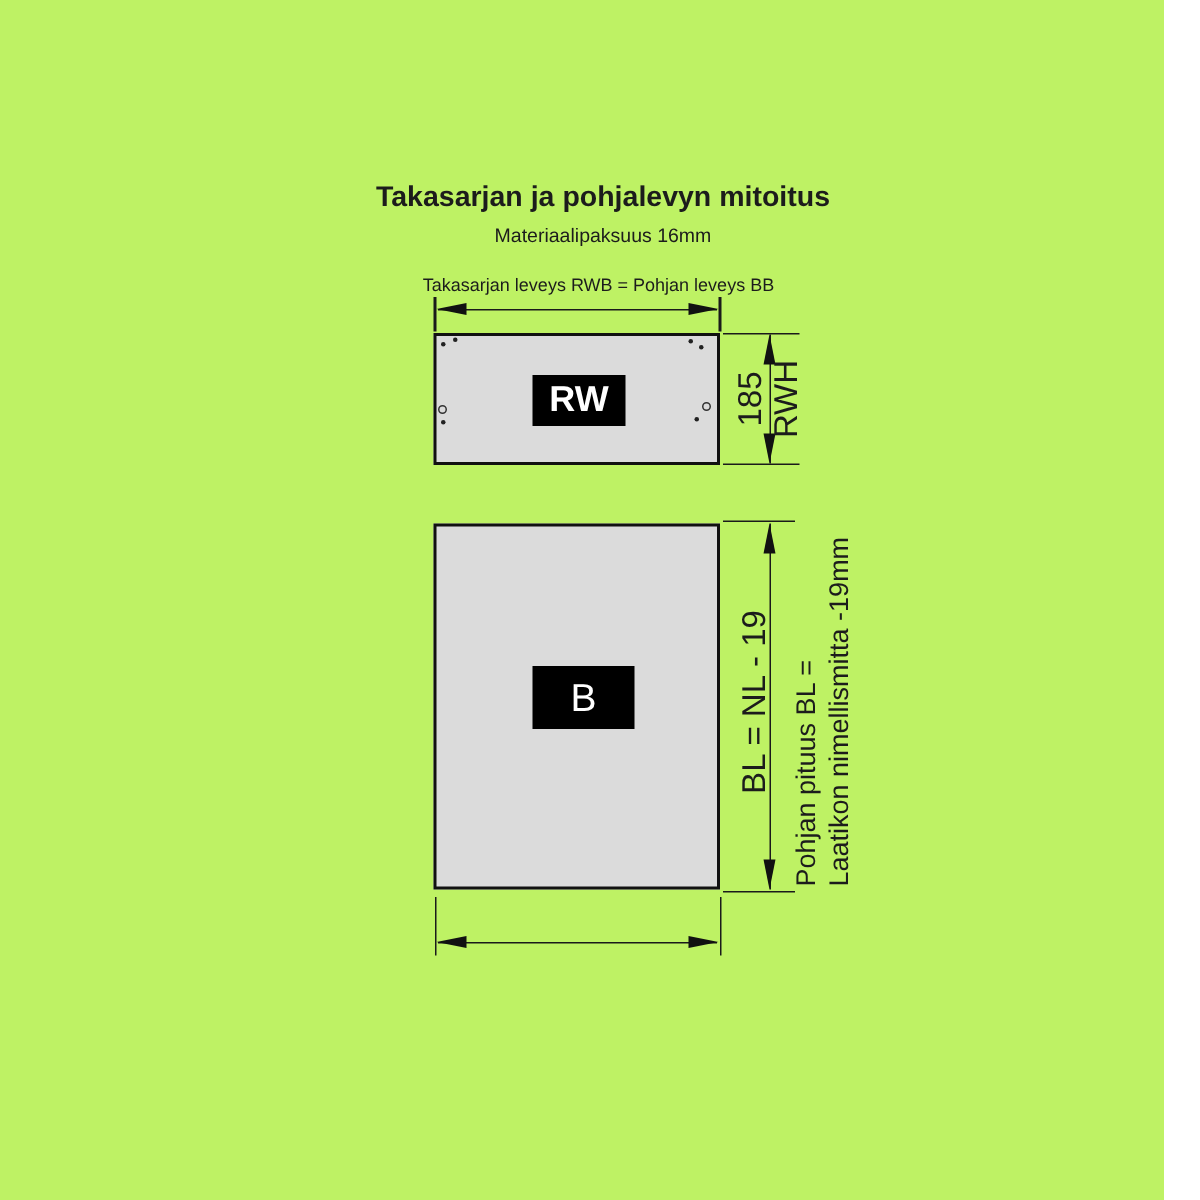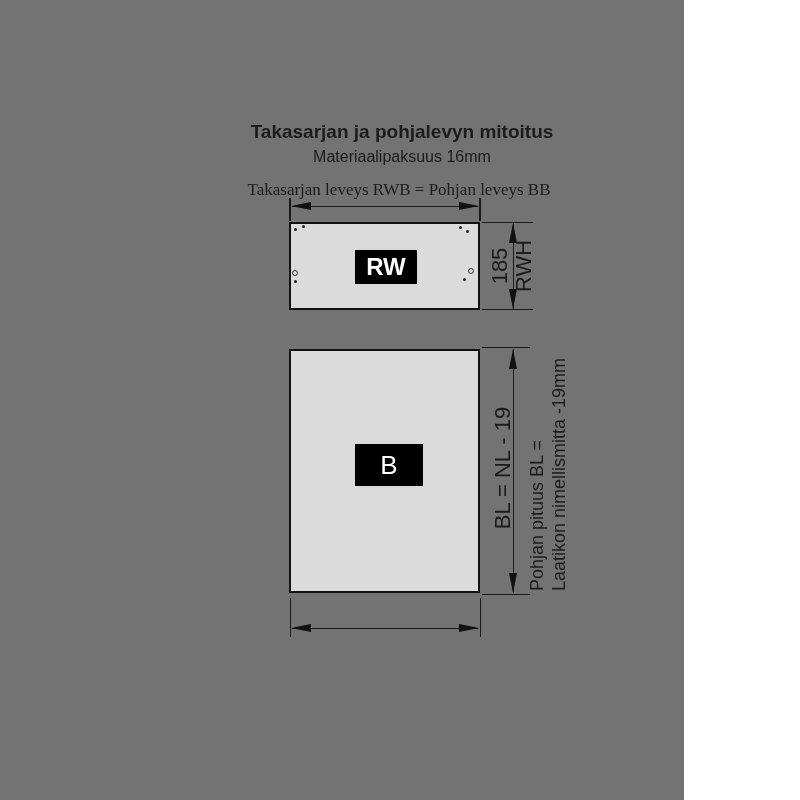--- a/index.html
+++ b/index.html
@@ -1,25 +1,25 @@
 <!DOCTYPE html>
 <html><head>
 <meta charset="utf-8">
 <style>
   html,body{margin:0;padding:0;background:#ffffff;}
   .canvas{
-    position:relative;width:684px;height:800px;background:#737373;
+    position:relative;width:776px;height:800px;background:#bef264;
     font-family:"Liberation Sans", sans-serif;color:#1c1c1c;overflow:hidden;
   }
   .abs{position:absolute;text-align:center;}
   .ctr{text-align:center;}
   
   .title{font-size:19px;font-weight:700;line-height:24px;}
-  .subtitle{font-size:16px;line-height:22px;}
-  .dimlabel{font-size:17px;line-height:22px;font-family:Liberation Serif, serif;}
+  .subtitle{font-size:13px;line-height:22px;}
+  .dimlabel{font-size:12px;line-height:22px;}
   .rotlabel{font-size:22px;line-height:24px;white-space:nowrap;}
   .rotnote{font-size:18px;line-height:22px;white-space:nowrap;text-align:left;}
   
   .panel{background:#dbdbdb;border:2px solid #111111;box-sizing:border-box;}
   .tag{background:#000000;color:#ffffff;display:flex;align-items:center;justify-content:center;}
   .tag-rw{font-size:24px;font-weight:700;}
   .tag-b{font-size:26px;font-weight:400;}
   
   .hline{height:1.5px;background:#1a1a1a;}
   .vline{width:1.5px;background:#1a1a1a;}

